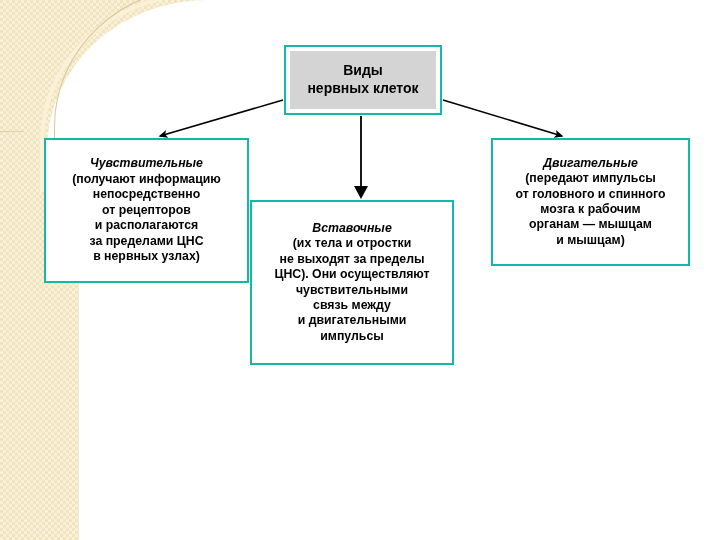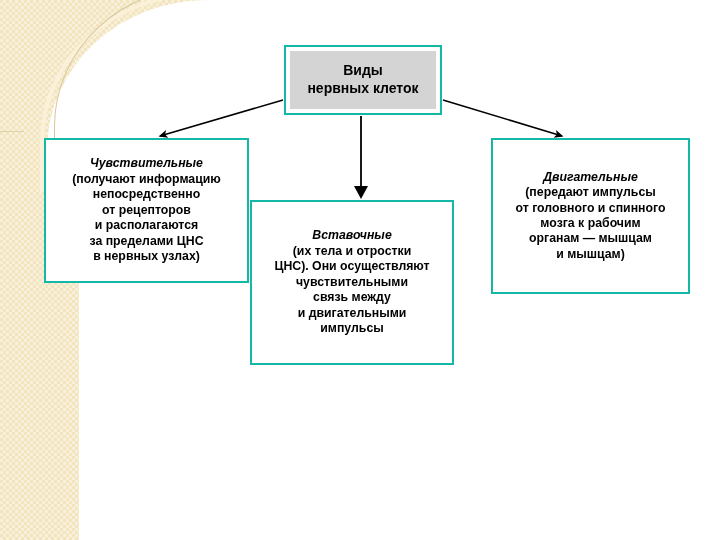--- a/index.html
+++ b/index.html
@@ -154,21 +154,21 @@
     top: 200px;
     width: 204px;
     height: 165px;
   }
   #node-inter .node-inner { font-size: 12.3px; }
 
   #node-motor {
     left: 491px;
     top: 138px;
     width: 199px;
-    height: 156px;
+    height: 128px;
   }
   #node-motor .node-inner { font-size: 12.3px; }
 
   
   #connectors {
     position: absolute;
     left: 0;
     top: 0;
     width: 720px;
     height: 540px;
@@ -223,20 +223,21 @@
       <span class="node-body">и располагаются</span>
       <span class="node-body">за пределами ЦНС</span>
       <span class="node-body">в нервных узлах)</span>
     </div>
   </div>
 
   <div class="node" id="node-inter">
     <div class="node-inner">
       <span class="node-title">Вставочные</span>
       <span class="node-body">(их тела и отростки</span>
+      <span class="node-body">не выходят за пределы</span>
       <span class="node-body">ЦНС). Они осуществляют</span>
       <span class="node-body">чувствительными</span>
       <span class="node-body">связь между</span>
       <span class="node-body">и двигательными</span>
       <span class="node-body">импульсы</span>
     </div>
   </div>
 
   <div class="node" id="node-motor">
     <div class="node-inner">

